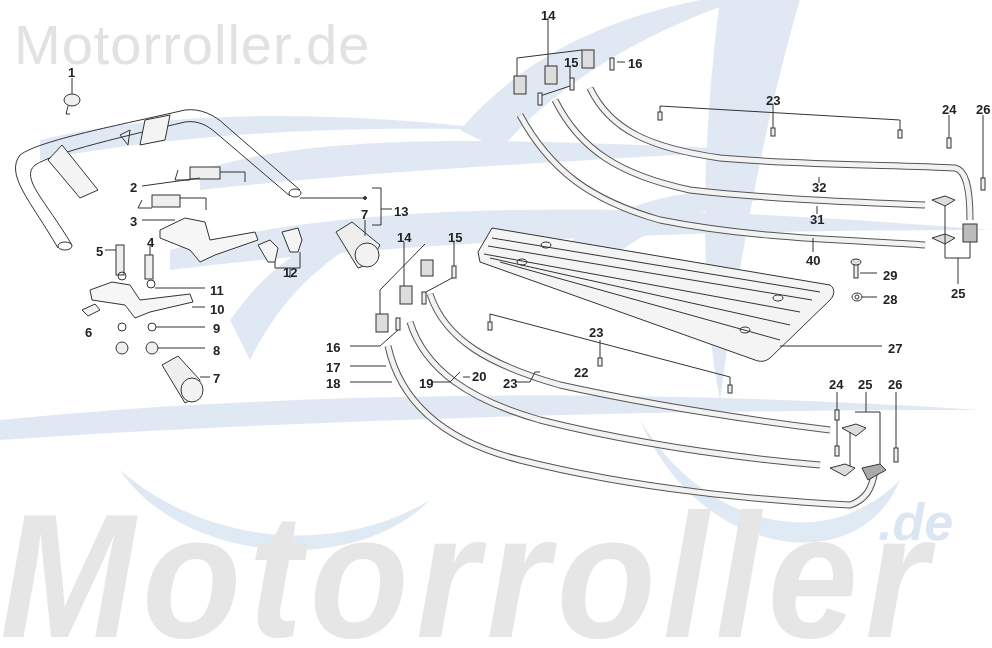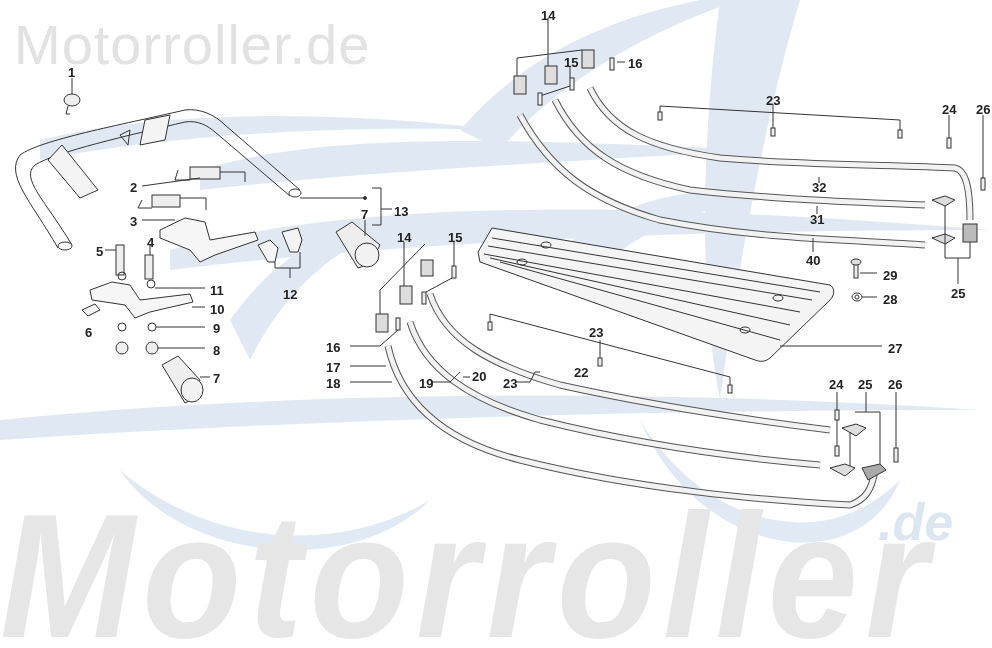--- a/index.html
+++ b/index.html
@@ -246,21 +246,21 @@
   <div class="callout" style="left:130px;top:215px;">3</div>
   <div class="callout" style="left:147px;top:236px;">4</div>
   <div class="callout" style="left:96px;top:245px;">5</div>
   <div class="callout" style="left:85px;top:326px;">6</div>
   <div class="callout" style="left:361px;top:208px;">7</div>
   <div class="callout" style="left:213px;top:372px;">7</div>
   <div class="callout" style="left:213px;top:344px;">8</div>
   <div class="callout" style="left:213px;top:322px;">9</div>
   <div class="callout" style="left:210px;top:303px;">10</div>
   <div class="callout" style="left:210px;top:284px;">11</div>
-  <div class="callout" style="left:283px;top:288px;">12</div>
+  <div class="callout" style="left:283px;top:266px;">12</div>
   <div class="callout" style="left:394px;top:205px;">13</div>
   <div class="callout" style="left:541px;top:9px;">14</div>
   <div class="callout" style="left:397px;top:231px;">14</div>
   <div class="callout" style="left:564px;top:56px;">15</div>
   <div class="callout" style="left:448px;top:231px;">15</div>
   <div class="callout" style="left:628px;top:57px;">16</div>
   <div class="callout" style="left:326px;top:341px;">16</div>
   <div class="callout" style="left:326px;top:361px;">17</div>
   <div class="callout" style="left:326px;top:377px;">18</div>
   <div class="callout" style="left:419px;top:377px;">19</div>

